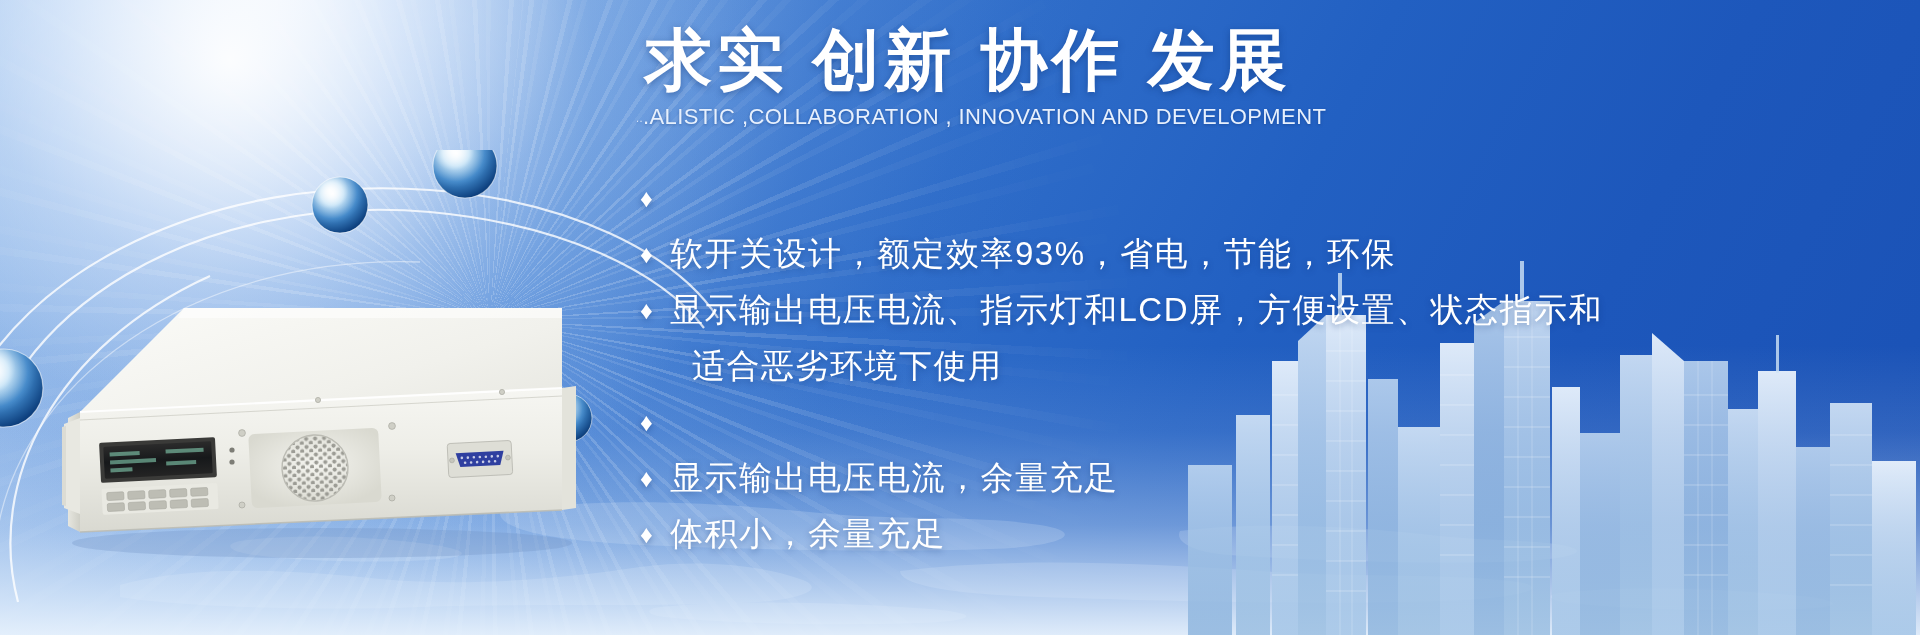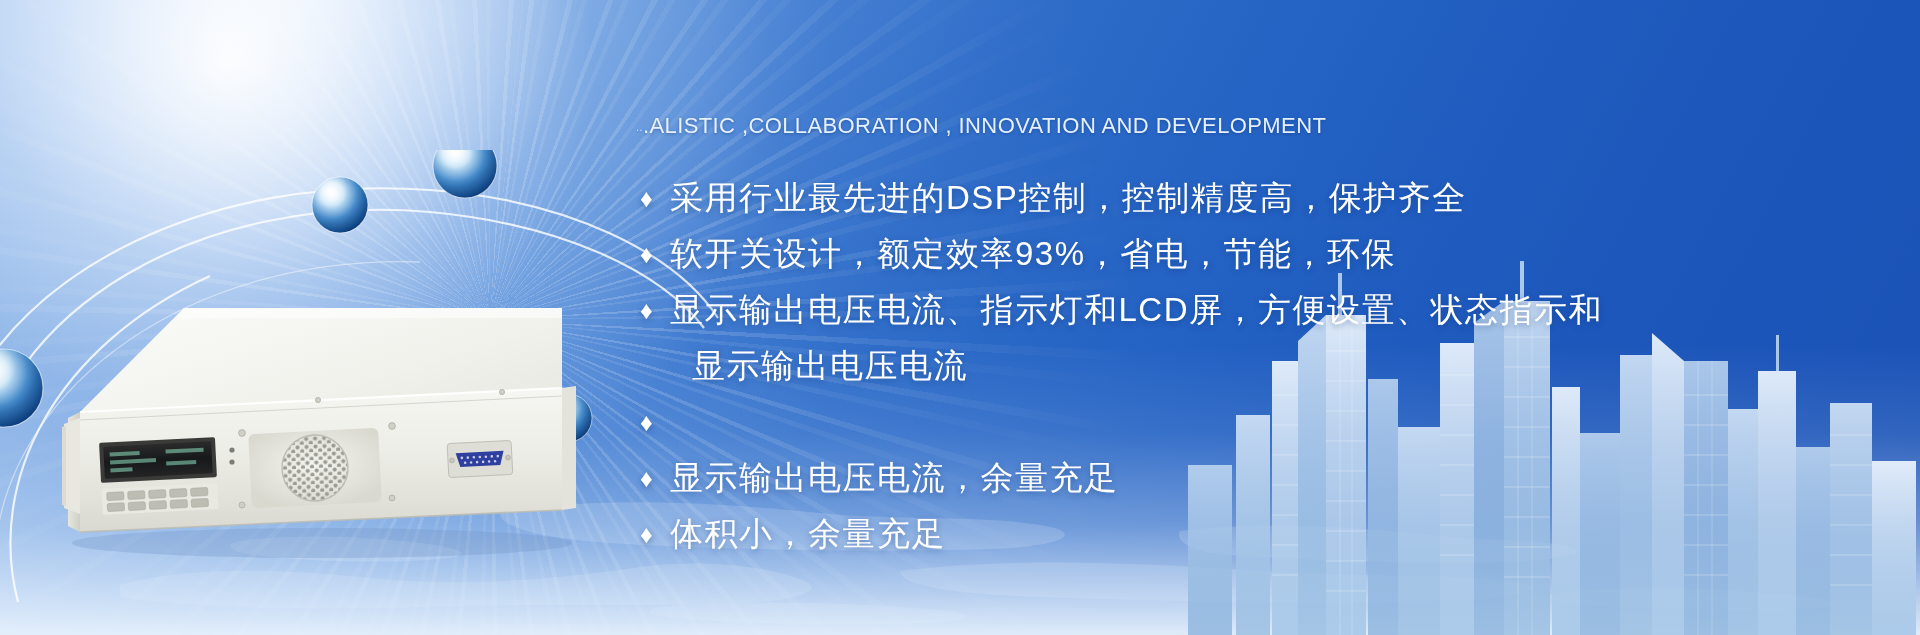--- a/index.html
+++ b/index.html
@@ -40,21 +40,21 @@
   .orbits{position:absolute;left:-40px;top:150px;width:760px;height:500px;pointer-events:none;}
 
   
   .product{position:absolute;left:62px;top:300px;width:520px;height:260px;pointer-events:none;}
 
   
   .textwrap{position:absolute;left:0;top:0;width:1920px;height:635px;}
   .headline{position:absolute;left:645px;top:26px;color:#ffffff;
     font-size:67px;line-height:1;font-weight:bold;letter-spacing:5px;
     text-shadow:0 2px 7px rgba(10,45,110,0.42);white-space:nowrap;}
-  .subtitle{position:absolute;left:636px;top:113px;color:#e7f0fd;
+  .subtitle{position:absolute;left:636px;top:104px;color:#e7f0fd;
     font-size:22px;letter-spacing:.4px;white-space:nowrap;
     text-shadow:0 1px 3px rgba(10,45,110,0.40);}
   .subtitle .pre{font-size:11px;vertical-align:2px;opacity:.85;}
 
   .bullets{position:absolute;left:640px;top:170px;width:1270px;}
   .bullet{display:flex;align-items:flex-start;color:#ffffff;
     font-size:33px;line-height:56px;letter-spacing:1.5px;
     text-shadow:0 2px 6px rgba(10,45,110,0.40);white-space:nowrap;}
   .bullet .dia{flex:0 0 auto;width:30px;font-size:25px;line-height:56px;}
   .bullet.cont .dia{visibility:hidden;}
@@ -310,45 +310,45 @@
       </g>
       <circle cx="390" cy="159" r="2.4" fill="#c6c6bd" stroke="#a5a59d" stroke-width="0.6"></circle>
       <circle cx="446" cy="159" r="2.4" fill="#c6c6bd" stroke="#a5a59d" stroke-width="0.6"></circle>
     </g>
 
     <polyline points="18,232 500,210" fill="none" stroke="#bdbdb4" stroke-width="1.6" opacity="0.9"></polyline>
   </svg>
 
   <div class="textwrap">
 
+    <div class="headline">求实 创新 协作 发展</div>
 
     <div class="subtitle">
       <span class="pre">..</span><span>.ALISTIC ,COLLABORATION , INNOVATION AND DEVELOPMENT</span>
     </div>
 
     <div class="bullets">
 
       <div class="bullet">
         <span class="dia">♦</span>
-        <span class="btxt">采用行业最先进的DSP控制，控制精度高，保护齐全</span>
       </div>
 
       <div class="bullet">
         <span class="dia">♦</span>
         <span class="btxt">软开关设计，额定效率93%，省电，节能，环保</span>
       </div>
 
       <div class="bullet">
         <span class="dia">♦</span>
         <span class="btxt">显示输出电压电流、指示灯和LCD屏，方便设置、状态指示和</span>
       </div>
 
       <div class="bullet cont">
         <span class="dia">♦</span>
-        <span class="btxt">显示输出电压电流</span>
+        <span class="btxt">适合恶劣环境下使用</span>
       </div>
 
       <div class="bullet">
         <span class="dia">♦</span>
       </div>
 
       <div class="bullet">
         <span class="dia">♦</span>
         <span class="btxt">显示输出电压电流，余量充足</span>
       </div>

